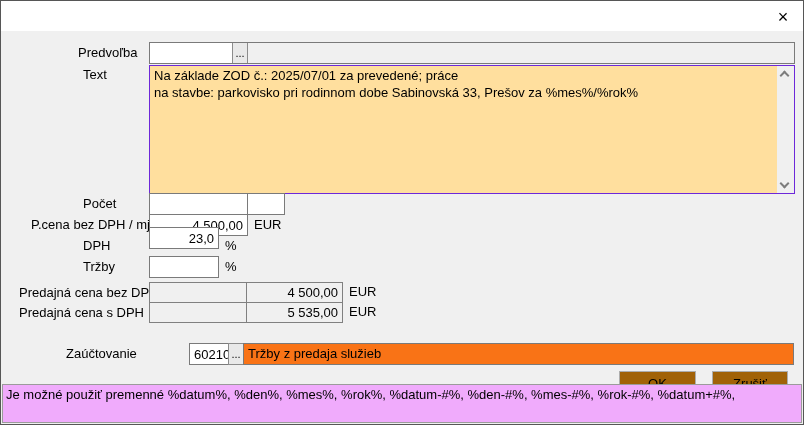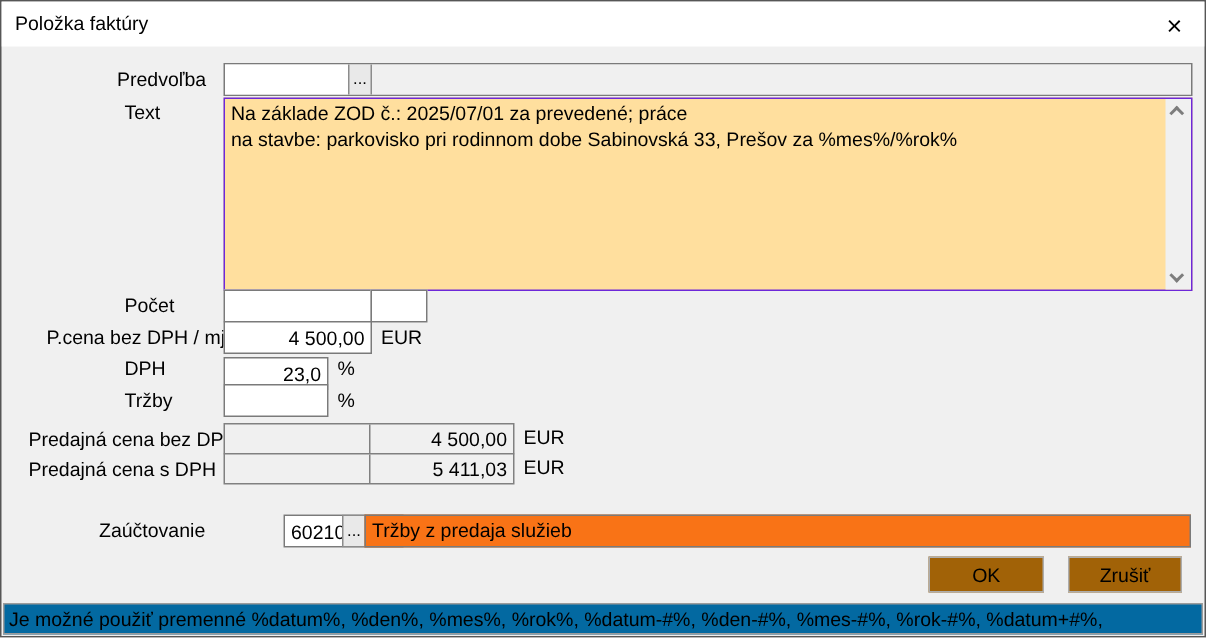--- a/index.html
+++ b/index.html
@@ -90,32 +90,31 @@
   .unit { position:absolute; line-height:22px; }
 
   .btn {
     position:absolute; top:370px; height:24px; background:#a16207;
     border:1px solid #adadad; font-family:inherit; font-size:13px; color:#000; cursor:pointer;
   }
   .btn.ok { left:618px; width:77px; }
   .btn.cancel { left:711px; width:76px; }
 
   .statusbar {
-    position:absolute; left:1px; right:1px; bottom:1px; height:21px;
-    background:#0369a1; border:1px solid #9b9b9b;
+    position:absolute; left:1px; right:1px; bottom:1px; height:39px;
+    background:#f0abfc; border:1px solid #9b9b9b;
     line-height:19px; padding-left:3px; white-space:nowrap; overflow:hidden;
   }
 </style>
 </head>
 <body>
 
 <div class="dialog">
 
   <div class="titlebar">
-    <span class="title">Položka faktúry</span>
     <span class="close-btn"><span>×</span></span>
   </div>
 
   <span class="lbl" style="left:77px; top:41px;">Predvoľba</span>
   <div class="composite">
     <input value="" style="">
     <button class="dots-inline">...</button>
     <div class="rest"></div>
   </div>
 
@@ -131,38 +130,38 @@
 
   <span class="lbl" style="left:82px; top:192px;">Počet</span>
   <input class="fld" style="left: 148px; top: 192px; width: 99px;" value="">
   <input class="fld" style="left: 246px; top: 192px; width: 38px;" value="">
 
   <span class="lbl" style="left:30px; top:213px;">P.cena bez DPH / mj</span>
   <input class="fld num" style="left: 148px; top: 213px; width: 99px;" value="4 500,00">
   <span class="unit" style="left:253px; top:213px;">EUR</span>
 
   <span class="lbl" style="left:82px; top:234px;">DPH</span>
-  <input class="fld num" style="left: 148px; top: 237px; width: 70px;" value="23,0">
+  <input class="fld num" style="left: 148px; top: 226px; width: 70px;" value="23,0">
   <span class="unit" style="left:224px; top:234px;">%</span>
 
   <span class="lbl" style="left:82px; top:255px;">Tržby</span>
   <input class="fld num" style="left: 148px; top: 255px; width: 70px;" value="">
   <span class="unit" style="left:224px; top:255px;">%</span>
 
   <span class="lbl21" style="left:18px; top:281px;">Predajná cena bez DPH</span>
   <div class="ro-box" style="top:281px;">
     <div class="cell-l"></div>
     <div class="cell-r">4 500,00</div>
   </div>
   <span class="unit" style="left:348px; top:280px;">EUR</span>
 
   <span class="lbl21" style="left:18px; top:301px;">Predajná cena s DPH</span>
   <div class="ro-box" style="top:301px;">
     <div class="cell-l"></div>
-    <div class="cell-r">5 411,03</div>
+    <div class="cell-r">5 535,00</div>
   </div>
   <span class="unit" style="left:348px; top:300px;">EUR</span>
 
   <span class="lbl" style="left:65px; top:342px;">Zaúčtovanie</span>
   <input class="fld" style="left: 148px; top: 342px; width: 80px; margin-left: 40px;" value="60210">
   <button class="dots-btn" style="left:227px; top:342px;">...</button>
   <div class="ro-text" style="left:242px; top:342px; width:551px;">Tržby z predaja služieb</div>
 
   <button class="btn ok">OK</button>
   <button class="btn cancel">Zrušiť</button>

